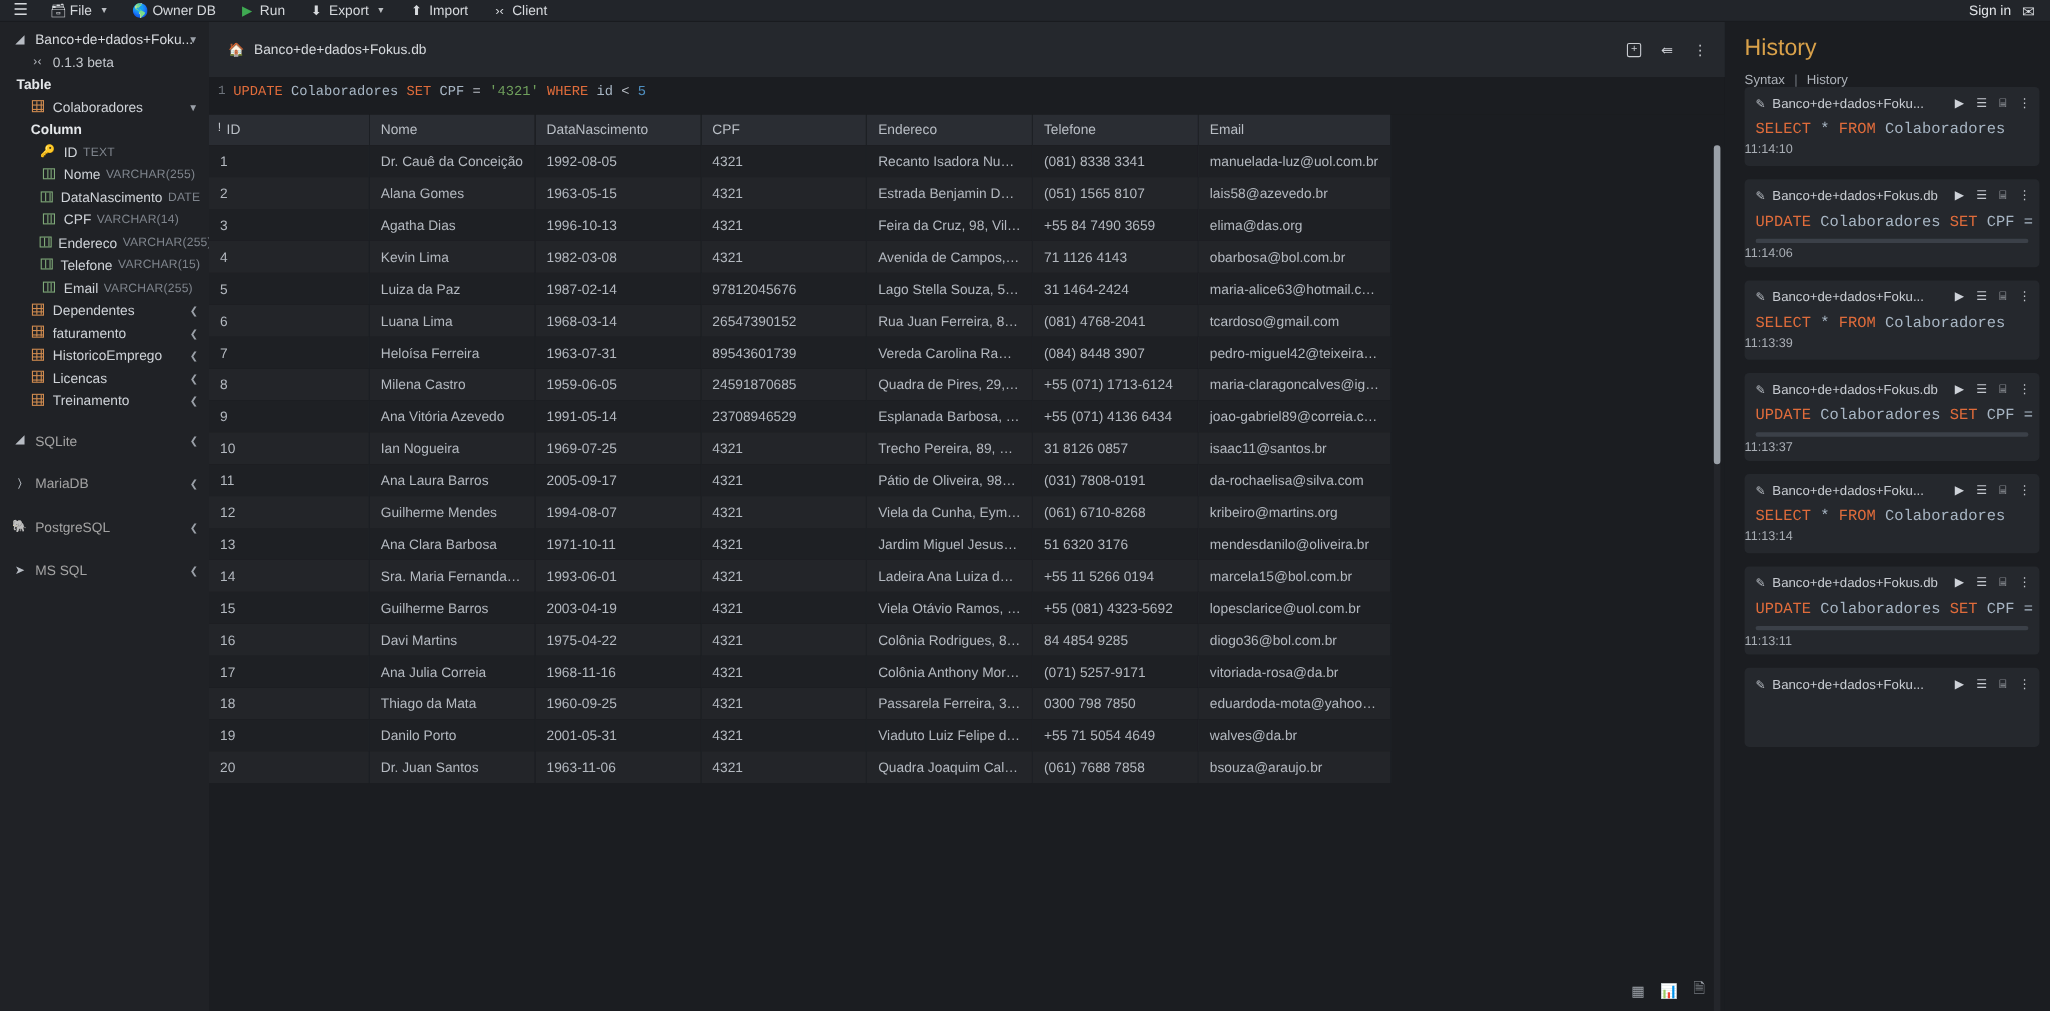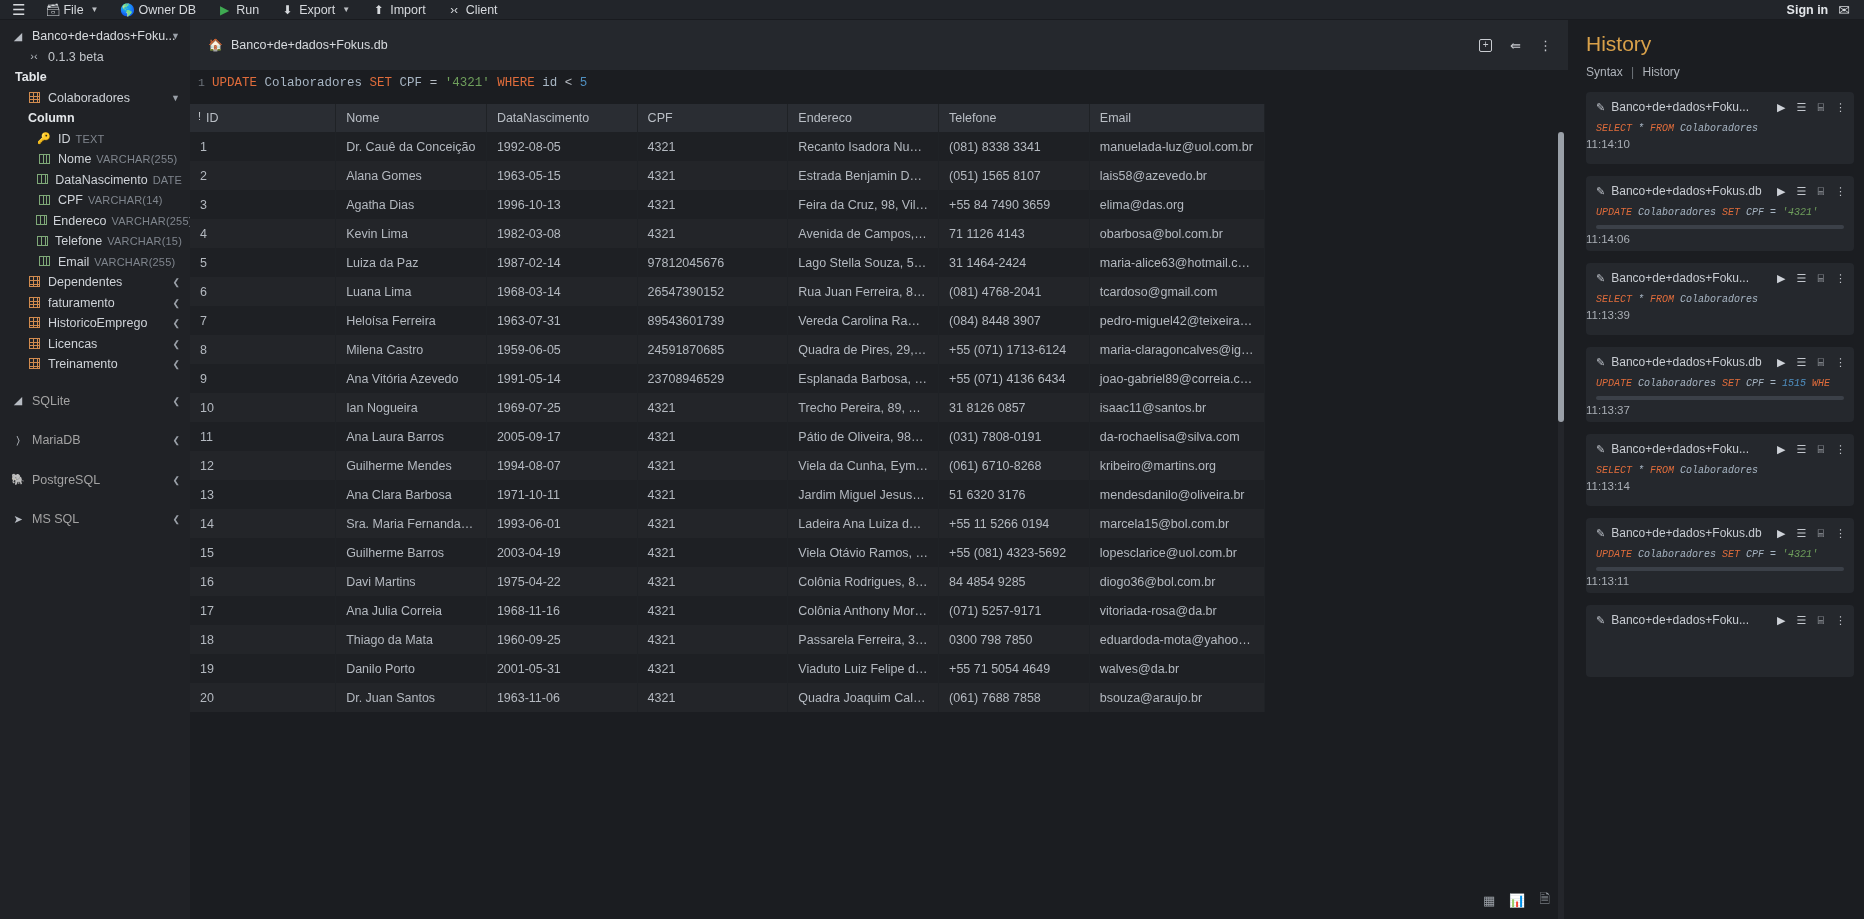--- a/index.html
+++ b/index.html
@@ -13,21 +13,21 @@
   
   #topbar {
     height:20px; background:#22252a; display:flex; align-items:center;
     padding:0 8px; gap:0px; font-size:12.5px; color:#d6d9dd;
     border-bottom:1px solid #191b1f;
   }
   .tb-item { display:flex; align-items:center; gap:5px; padding:0 11px; height:20px; cursor:pointer; white-space:nowrap;}
   .tb-ico { display:inline-block; width:13px; text-align:center; font-size:12px; line-height:1; }
   .caret { font-size:8px; opacity:.85; margin-left:2px;}
   #topbar .spacer { flex:1 }
-  .signin { font-weight:bold; font-size:12.5px; color:#e2e5e9; padding:0 10px; cursor:pointer;}
+  .signin { font-weight:normal; font-size:12.5px; color:#e2e5e9; padding:0 10px; cursor:pointer;}
   .mailico { font-size:14px; padding-right:6px; cursor:pointer; color:#d6d9dd;}
   .burger { font-size:15px; padding:0 9px 0 4px; cursor:pointer; line-height:1;}
 
   
   #shell { display:flex; height:899px; }
 
   
   #sidebar {
     width:190px; background:#202226; flex:0 0 190px; overflow:hidden;
     padding-top:6px; font-size:12.5px;
@@ -124,35 +124,35 @@
     position:absolute; right:18px; bottom:8px; display:flex; gap:14px; align-items:center;
     color:#9ba0a7; font-size:13px;
   }
   .fi { cursor:pointer; }
 
   
   #history {
     width:296px; flex:0 0 296px; background:#1b1d21; padding:12px 0 0 18px; overflow:hidden;
   }
   #history h1 { font-size:21px; color:#d9a14a; font-weight:normal; margin-bottom:9px;}
-  .hsub { font-size:12px; color:#aeb3ba; margin-bottom:13px;}
+  .hsub { font-size:12px; color:#aeb3ba; }
   .hsub a { color:#aeb3ba; text-decoration:none; cursor:pointer;}
   .hsub .sep { margin:0 5px; color:#6f757c;}
   .hcard {
     background:#25282d; border-radius:4px; margin-bottom:12px; padding:8px 0 6px 0;
     position:relative; width:268px; min-height:72px;
   }
   .hc-top { display:flex; align-items:center; padding:0 8px 0 10px; gap:0; }
   .hc-pen { color:#b9bec5; font-size:11px; margin-right:6px;}
   .hc-title { color:#c8ccd2; font-size:12px; flex:1; white-space:nowrap; overflow:hidden; text-overflow:ellipsis; }
   .hc-btns { display:flex; gap:11px; align-items:center; padding-left:6px;}
   .hc-btns span { color:#c3c7cd; font-size:11px; cursor:pointer; line-height:1;}
   .hc-sql {
-    font-family:"Liberation Mono", monospace; font-size:10px; margin:9px 0 0 10px;
-    white-space:nowrap; overflow:hidden; color:#a8b6c4;font-style:italic;
+    font-family:"Liberation Mono", monospace; font-size:14px; margin:9px 0 0 10px;
+    white-space:nowrap; overflow:hidden; color:#a8b6c4;
   }
   .hc-bar { height:4px; background:#3b4048; border-radius:2px; margin:7px 10px 0 10px;}
   .hc-time { color:#a9aeb5; font-size:11.5px; margin-top:4px; padding-right:2px; }
 </style>
 </head>
 <body>
 
 <div id="topbar">
   <span class="burger">☰</span>
 

